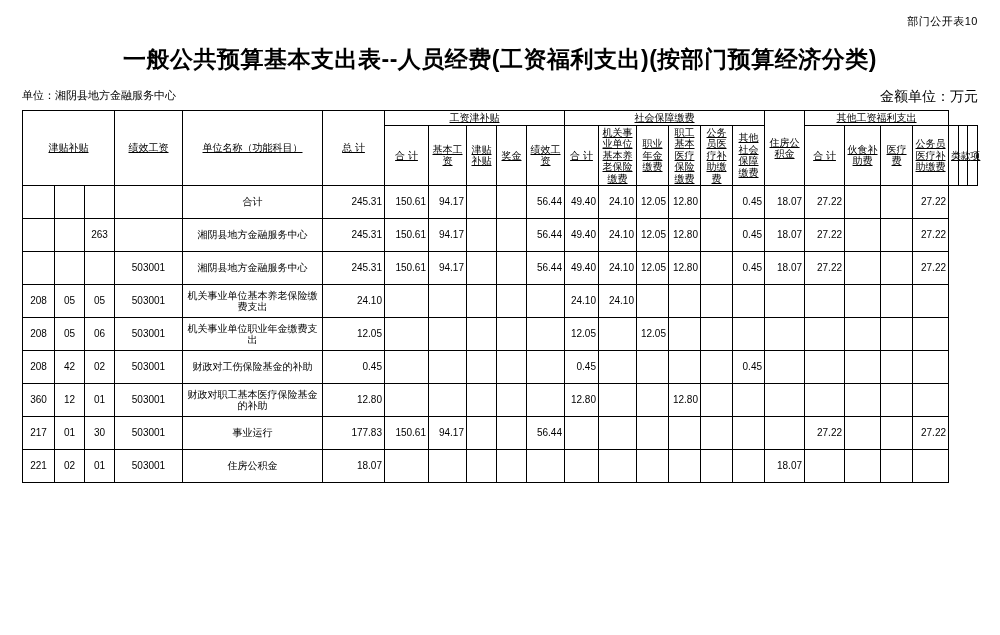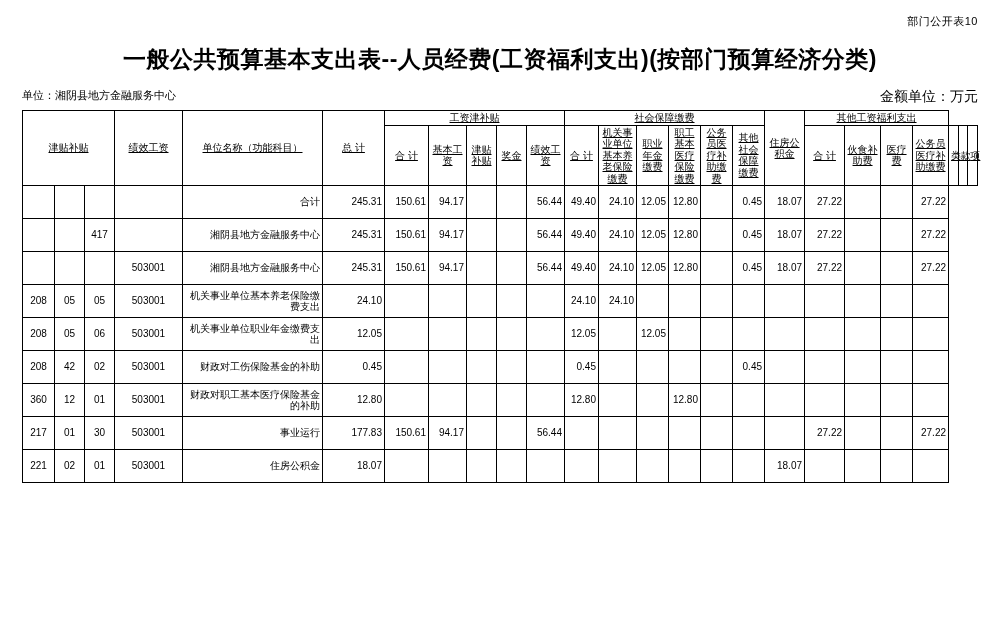--- a/index.html
+++ b/index.html
@@ -81,21 +81,21 @@
     text-align: right;
     padding-right: 4px;
     font-size: 10px;
     height: 30px;
   }
   td.code {
     text-align: center;
     font-size: 10px;
   }
   td.name {
-    text-align: right;
+    text-align: center;
     padding-left: 6px;
     font-size: 10px;
   }
 </style>
 </head>
 <body>
 
 <div class="page">
 
   <div class="top-right-note">部门公开表10</div>
@@ -188,21 +188,21 @@
           <td class="num">0.45</td>
           <td class="num">18.07</td>
           <td class="num">27.22</td>
           <td class="num"></td>
           <td class="num"></td>
           <td class="num">27.22</td>
         </tr>
         <tr>
           <td class="code"></td>
           <td class="code"></td>
-          <td class="code">417</td>
+          <td class="code">263</td>
           <td class="code"></td>
           <td class="name">湘阴县地方金融服务中心</td>
           <td class="num">245.31</td>
           <td class="num">150.61</td>
           <td class="num">94.17</td>
           <td class="num"></td>
           <td class="num"></td>
           <td class="num">56.44</td>
           <td class="num">49.40</td>
           <td class="num">24.10</td>

